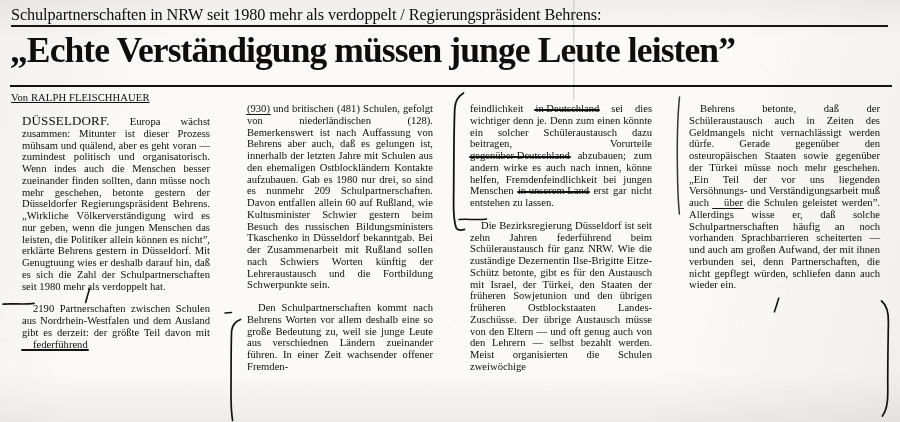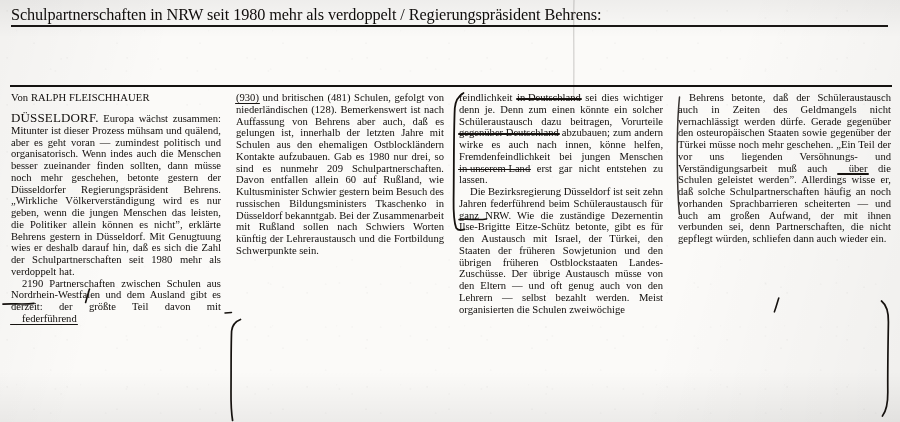--- a/index.html
+++ b/index.html
@@ -110,31 +110,32 @@
     text-align: justify;
     text-justify: inter-word;
     hyphens: manual;
   }
   .col.c1 { width: 226px; padding-right: 13px; }
   .col.c2 { width: 226px; padding-right: 13px; padding-left: 2px; }
   .col.c3 { width: 222px; padding-right: 13px; padding-left: 2px; }
   .col.c4 { width: 218px; padding-left: 2px; }
 
   .col p {
-    margin: 0;
+    margin: 11px;
     text-indent: 11px;
   }
   .col p.noindent { text-indent: 0; }
 
   .byline {
     font-size: 10.6px;
     line-height: 12px;
     margin: 0 0 8px 0;
     letter-spacing: .1px;
     text-align: left;
+    text-decoration: underline;
   }
   .sc { font-size: 13px; }
 
   .lead { font-variant: normal; }
   .lead .city { letter-spacing: .15px; }
 
   
   .pen {
     position: absolute;
     pointer-events: none;
@@ -177,34 +178,36 @@
 <div class="paper"></div>
 <div class="speckle"></div>
 
 <div class="sheet">
 
   <div class="kicker-wrap">
     <div class="kicker">Schulpartnerschaften in NRW seit 1980 mehr als verdoppelt / Regierungspräsident Behrens:</div>
     <div class="kicker-rule"></div>
   </div>
 
+  <div class="headline">„Echte Verständigung müssen junge Leute leisten”</div>
   <div class="headline-rule"></div>
 
   <div class="cols">
 
     <div class="col c1">
       <div class="byline">
         <span>Von RALPH FLEISCHHAUER</span>
       </div>
       <p class="noindent lead"><span class="sc city">DÜSSELDORF.</span><span> Europa wächst zusammen: Mitunter ist dieser Prozess mühsam und quälend, aber es geht voran — zumindest politisch und organisatorisch. Wenn indes auch die Menschen besser zueinander finden sollten, dann müsse noch mehr geschehen, betonte gestern der Düsseldorfer Regierungspräsident Behrens. „Wirkliche Völkerverständigung wird es nur geben, wenn die jungen Menschen das leisten, die Politiker allein können es nicht”, erklärte Behrens gestern in Düsseldorf. Mit Genugtuung wies er deshalb darauf hin, daß es sich die Zahl der Schulpartnerschaften seit 1980 mehr als verdoppelt hat.</span></p>
       <p><span>2190 Partnerschaften zwischen Schulen aus Nordrhein-Westfalen und dem Ausland gibt es derzeit: der größte Teil davon mit </span><span class="u-pen">federführend</span></p>
     </div>
 
     <div class="col c2">
       <p class="noindent"><span class="u-pen">(930)</span><span> und britischen (481) Schulen, gefolgt von niederländischen (128). Bemerkenswert ist nach Auffassung von Behrens aber auch, daß es gelungen ist, innerhalb der letzten Jahre mit Schulen aus den ehemaligen Ostblockländern Kontakte aufzubauen. Gab es 1980 nur drei, so sind es nunmehr 209 Schulpartnerschaften. Davon entfallen allein 60 auf Rußland, wie Kultusminister Schwier gestern beim Besuch des russischen Bildungsministers Tkaschenko in Düsseldorf bekanntgab. Bei der Zusammenarbeit mit Rußland sollen nach Schwiers Worten künftig der Lehreraustausch und die Fortbildung Schwerpunkte sein.</span></p>
+      <p><span>Den Schulpartnerschaften kommt nach Behrens Worten vor allem deshalb eine so große Bedeutung zu, weil sie junge Leute aus verschiednen Ländern zueinander führen. In einer Zeit wachsender offener Fremden-</span></p>
     </div>
 
     <div class="col c3">
       <p class="noindent"><span>feindlichkeit </span><span class="s-pen">in Deutschland</span><span> sei dies wichtiger denn je. Denn zum einen könnte ein solcher Schüleraustausch dazu beitragen, Vorurteile </span><span class="s-pen">gegenüber Deutschland</span><span> abzubauen; zum andern wirke es auch nach innen, könne helfen, Fremdenfeindlichkeit bei jungen Menschen </span><span class="s-pen">in unserem Land</span><span> erst gar nicht entstehen zu lassen.</span></p>
       <p><span>Die Bezirksregierung Düsseldorf ist seit zehn Jahren federführend beim Schüleraustausch für ganz NRW. Wie die zuständige Dezernentin Ilse-Brigitte Eitze-Schütz betonte, gibt es für den Austausch mit Israel, der Türkei, den Staaten der früheren Sowjetunion und den übrigen früheren Ostblockstaaten Landes-Zuschüsse. Der übrige Austausch müsse von den Eltern — und oft genug auch von den Lehrern — selbst bezahlt werden. Meist organisierten die Schulen zweiwöchige</span></p>
     </div>
 
     <div class="col c4">
       <p><span>Behrens betonte, daß der Schüleraustausch auch in Zeiten des Geldmangels nicht vernachlässigt werden dürfe. Gerade gegenüber den osteuropäischen Staaten sowie gegenüber der Türkei müsse noch mehr geschehen. „Ein Teil der vor uns liegenden Versöhnungs- und Verständigungsarbeit muß auch </span><span class="u-pen">über</span><span> die Schulen geleistet werden”. Allerdings wisse er, daß solche Schulpartnerschaften häufig an noch vorhanden Sprachbarrieren scheiterten — und auch am großen Aufwand, der mit ihnen verbunden sei, denn Partnerschaften, die nicht gepflegt würden, schliefen dann auch wieder ein.</span></p>
     </div>

